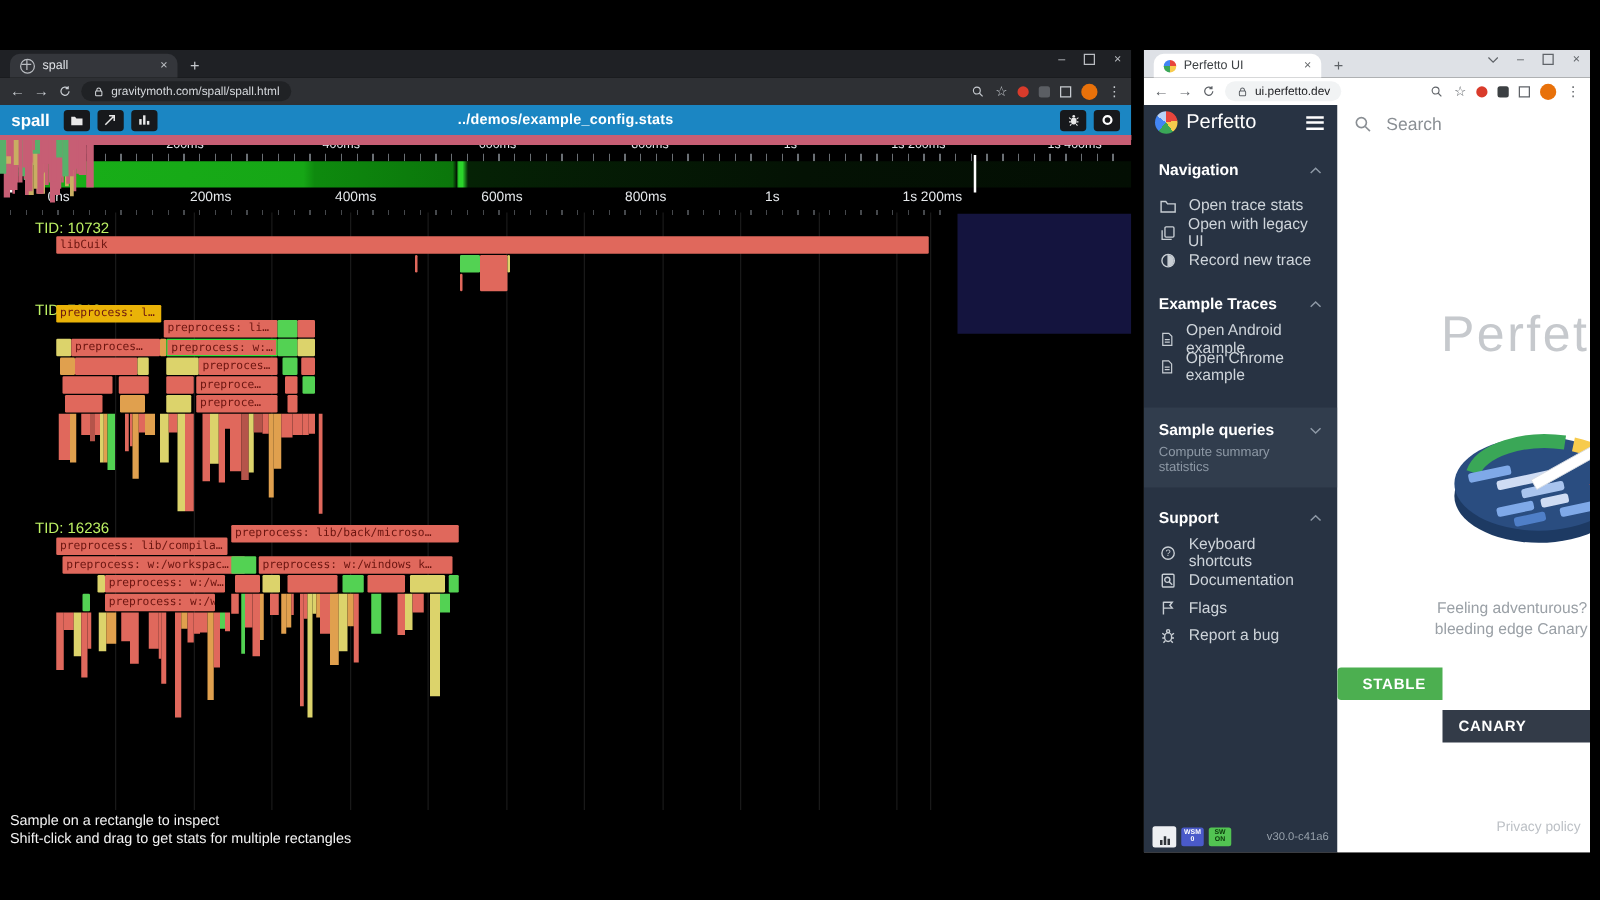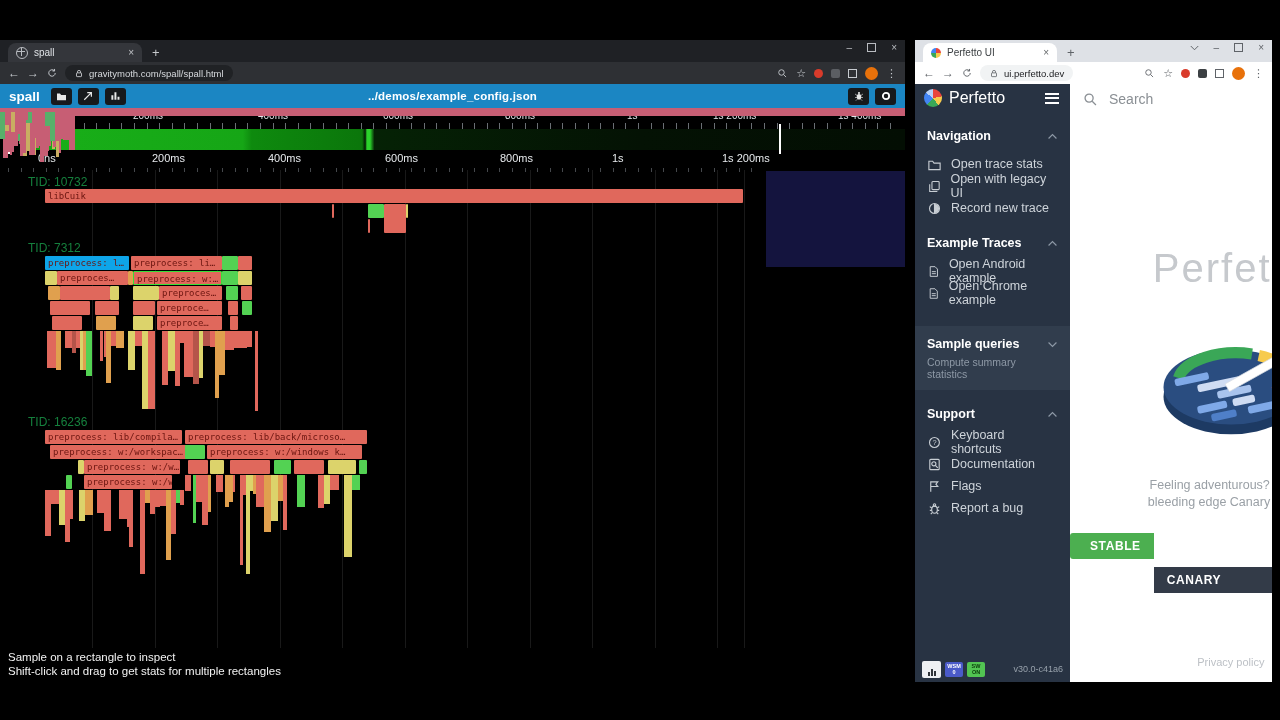--- a/index.html
+++ b/index.html
@@ -55,21 +55,21 @@
   .tick2{position:absolute;top:44px;font-size:11px;color:#e6e9ec;}
   .tickstrip{position:absolute;left:8px;right:6px;top:15px;height:6px;
      background:repeating-linear-gradient(90deg,#6a6f74 0 1px,transparent 1px 12.6px);}
   .tickstrip2{position:absolute;left:8px;width:756px;top:60px;height:4px;
      background:repeating-linear-gradient(90deg,#45484c 0 1px,transparent 1px 12.6px);}
   .mmbar{position:absolute;left:28px;top:21px;width:877px;height:21px;
      background:linear-gradient(90deg,#0e930e 0%,#18ae18 3%,#16a616 24.5%,#0e8a0e 25.5%,
        #0b760b 38.1%,#041804 38.45%,#2bd42b 38.65%,#2bd42b 39%,#052205 39.5%,#041204 70%,#030e03 100%);}
   .playhead{position:absolute;width:2px;background:#fff;}
   .gridline{position:absolute;width:1px;top:62px;height:478px;background:#191919;}
-  .tidlabel{position:absolute;font-size:12px;color:#15803d;}
+  .tidlabel{position:absolute;font-size:12px;color:#bef264;}
   .frect{position:absolute;height:14px;box-sizing:border-box;border-radius:1px;overflow:hidden;}
   .frect span{display:block;font-family:"DejaVu Sans Mono",monospace;font-size:9px;line-height:14px;
       color:#6b1510;padding-left:3px;white-space:nowrap;overflow:hidden;}
   .frect.sel{border:1px solid #38e038;}
   .hlbox{position:absolute;background:#14143e;}
   .status{position:absolute;left:8px;color:#f2f2f2;font-size:11.5px;}
 
   
   .app{display:flex;height:598px;background:#fff;}
   .sidebar{width:155px;background:#283343;display:flex;flex-direction:column;flex-shrink:0;}
@@ -166,21 +166,21 @@
           <path d="M3 13L11.5 4.5M7 3.5h5.5V9" stroke="#e8e8e8" stroke-width="1.6" fill="none"></path>
           </svg>
         </div>
       <div class="tbtn">
         <svg class="ic" width="13" height="12" viewBox="0 0 16 16">
           <rect x="2.5" y="7" width="2.6" height="6" fill="#e8e8e8"></rect>
           <rect x="6.6" y="3" width="2.6" height="10" fill="#e8e8e8"></rect>
           <rect x="10.7" y="9" width="2.6" height="4" fill="#e8e8e8"></rect>
           </svg>
         </div>
-      <span class="spall-title">../demos/example_config.json</span>
+      <span class="spall-title">../demos/example_config.stats</span>
       <div class="tb-right">
         <div class="tbtn">
           <svg class="ic" width="12" height="12" viewBox="0 0 16 16">
             <ellipse cx="8" cy="9" rx="3" ry="3.8" fill="#e8e8e8"></ellipse>
             <circle cx="8" cy="4" r="1.4" fill="#e8e8e8"></circle>
             <path d="M5 7L3 5.5M5 10H3M5.5 12.5L4 14M11 7l2-1.5M11 10h2M10.5 12.5L12 14" stroke="#e8e8e8" stroke-width="1.1"></path>
             </svg>
           </div>
         <div class="tbtn">
           <svg class="ic" width="12" height="12" viewBox="0 0 16 16">
@@ -228,21 +228,21 @@
         <div class="tidlabel" style="left: 28px; top: 67px;">TID: 10732</div>
         <div class="frect" style="left: 45px; top: 81px; width: 698px; background: rgb(224, 104, 92);">
           <span>libCuik</span>
         </div>
         <div class="frect" style="left: 332px; top: 96px; width: 2px; background: rgb(224, 104, 92);"></div>
         <div class="frect" style="left: 368px; top: 96px; width: 16px; background: rgb(83, 210, 83);"></div>
         <div class="frect" style="left: 384px; top: 96px; width: 22px; height: 29px; background: rgb(224, 104, 92);"></div>
         <div class="frect" style="left: 406px; top: 96px; width: 2px; background: rgb(220, 211, 107);"></div>
         <div class="frect" style="left: 368px; top: 111px; width: 2px; background: rgb(224, 104, 92);"></div>
         <div class="tidlabel" style="left: 28px; top: 133px;">TID: 7312</div>
-        <div class="frect" style="left: 45px; top: 148px; width: 84px; background: #0ea5e9;">
+        <div class="frect" style="left: 45px; top: 136px; width: 84px; background: #eab308;">
           <span>preprocess: l…</span>
         </div>
         <div class="frect" style="left: 131px; top: 148px; width: 91px; background: rgb(224, 104, 92);">
           <span>preprocess: li…</span>
         </div>
         <div class="frect" style="left: 222px; top: 148px; width: 16px; background: rgb(83, 210, 83);"></div>
         <div class="frect" style="left: 238px; top: 148px; width: 14px; background: rgb(224, 104, 92);"></div>
         <div class="frect" style="left: 45px; top: 163px; width: 12px; background: rgb(220, 211, 107);"></div>
         <div class="frect" style="left: 57px; top: 163px; width: 71px; background: rgb(224, 104, 92);">
           <span>preproces…</span>
@@ -307,21 +307,21 @@
         <div style="position: absolute; left: 218.649px; top: 223px; width: 6.60919px; height: 43.8482px; background: rgb(224, 160, 78);"></div>
         <div style="position: absolute; left: 225.258px; top: 223px; width: 8.68772px; height: 18.9269px; background: rgb(224, 104, 92);"></div>
         <div style="position: absolute; left: 233.946px; top: 223px; width: 7.56977px; height: 17.1859px; background: rgb(224, 104, 92);"></div>
         <div style="position: absolute; left: 241.516px; top: 223px; width: 5.34393px; height: 16.7922px; background: rgb(224, 104, 92);"></div>
         <div style="position: absolute; left: 246.86px; top: 223px; width: 5.07275px; height: 16.4246px; background: rgb(224, 104, 92);"></div>
         <div style="position: absolute; left: 255.144px; top: 223px; width: 2.7506px; height: 80.0935px; background: rgb(224, 104, 92);"></div>
         <div class="tidlabel" style="left: 28px; top: 307px;">TID: 16236</div>
         <div class="frect" style="left: 45px; top: 322px; width: 137px; background: rgb(224, 104, 92);">
           <span>preprocess: lib/compila…</span>
         </div>
-        <div class="frect" style="left: 185px; top: 322px; width: 182px; background: rgb(224, 104, 92);">
+        <div class="frect" style="left: 185px; top: 312px; width: 182px; background: rgb(224, 104, 92);">
           <span>preprocess: lib/back/microso…</span>
         </div>
         <div class="frect" style="left: 50px; top: 337px; width: 146px; background: rgb(224, 104, 92);">
           <span>preprocess: w:/workspac…</span>
         </div>
         <div class="frect" style="left: 185px; top: 337px; width: 20px; background: rgb(83, 210, 83);"></div>
         <div class="frect" style="left: 207px; top: 337px; width: 155px; background: rgb(224, 104, 92);">
           <span>preprocess: w:/windows k…</span>
         </div>
         <div class="frect" style="left: 78px; top: 352px; width: 6px; background: rgb(220, 211, 107);"></div>

